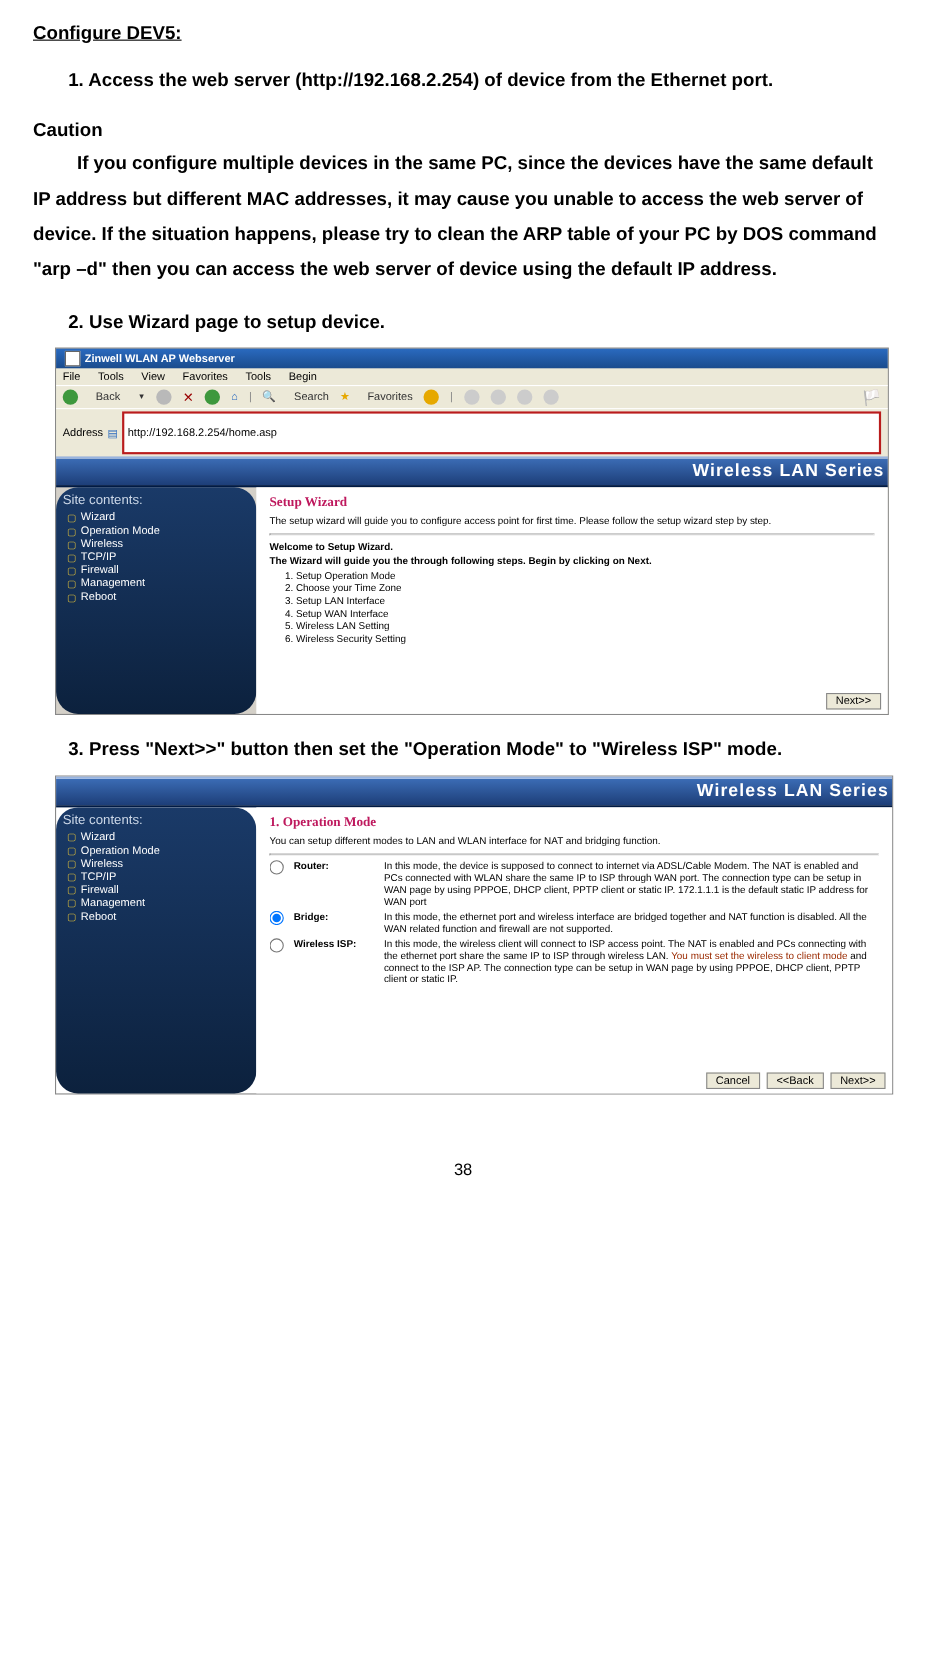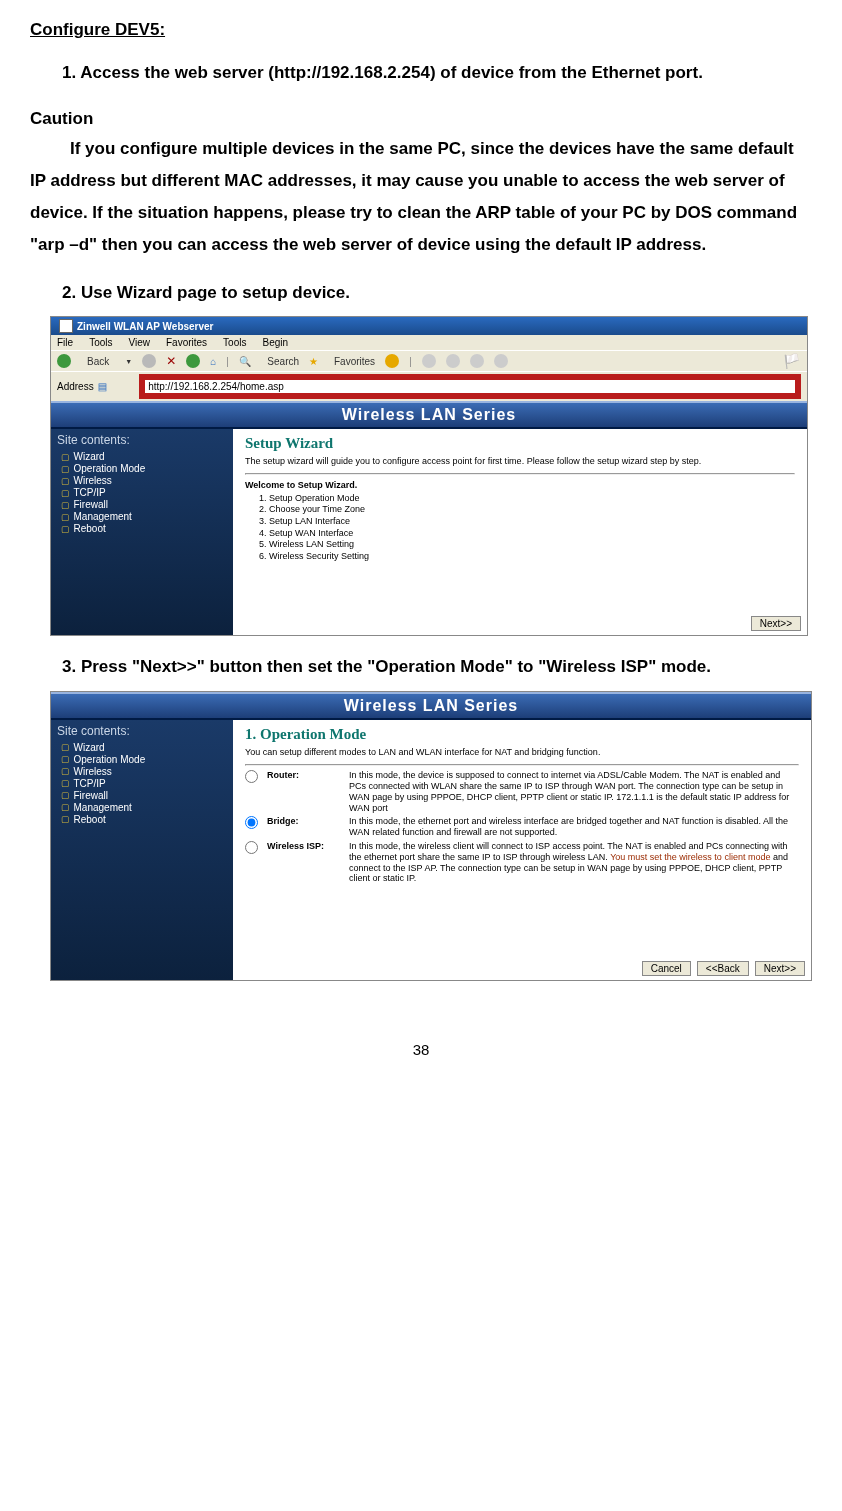--- a/index.html
+++ b/index.html
@@ -87,62 +87,62 @@
     background: #ece9d8;
     padding: 2px 6px;
     display: flex;
     align-items: center;
     gap: 4px;
     border-top: 1px solid #fff;
     justify-content: flex-end;
   }
   .ie-addr-input {
     font-size: 10px;
-    border: 6px solid #b91c1c;
-    padding: 1px 3px;
+    border: 2px solid #b91c1c;
+    padding: 12px 3px;
     flex: 1;
     background: white;
-    margin-left: 28px;
   }
   .wlan-header {
     background: linear-gradient(180deg,#3b6cb5 0%,#1d3e78 100%);
-    text-align: center;
+    text-align: right;
     color: #fff;
     font-family: Verdana,sans-serif;
     font-size: 16px;
     font-weight: bold;
     padding: 3px;
     letter-spacing: 1px;
     border-top: 2px solid #98b4e0;
     border-bottom: 2px solid #001a44;
   }
   .wlan-body {
     display: flex;
     height: 206px;
   }
   .sidebar {
     width: 170px;
     background: linear-gradient(180deg,#1a3a68 0%,#0c213d 100%);
     color: #fff;
     font-size: 10px;
     padding: 4px 6px;
+    border-radius: 20px;
   }
   .sidebar .sc-title { color:#cbd7e7;font-size:12px;margin-bottom:4px; }
   .sidebar ul { margin:0;padding:0 0 0 4px;list-style:none; }
   .sidebar li { padding:0 0 1px 0;display:flex;align-items:center;gap:4px;white-space:nowrap; }
   .sidebar li::before { content:"▢";color:#d6b93b;font-size:9px; }
   .content-pane {
     flex: 1;
     background: #fff;
     padding: 6px 12px;
     font-size: 9px;
     color: #000;
     position: relative;
   }
-  .content-pane h2 { color:#0f766e;font-size:15px;margin:0 0 4px 0;font-family:Verdana; }
+  .content-pane h2 { color:#be185d;font-size:12px;margin:0 0 4px 0;font-family:Verdana; }
   .content-pane .desc { font-size:9px;margin-bottom:5px;line-height:1.3; }
   .content-pane .welcome { font-size:9px;font-weight:bold;margin-bottom:3px; }
   .content-pane .guide { font-size:9px;font-weight:bold;margin-bottom:3px; }
   .content-pane ol { margin:0 0 0 24px;padding:0;font-size:9px;line-height:1.3; }
   .content-pane ol li { }
   .btn-next {
     position:absolute;
     right:6px;
     bottom:4px;
     background:#ece9d8;
@@ -239,20 +239,21 @@
         <li>Firewall</li>
         <li>Management</li>
         <li>Reboot</li>
       </ul>
     </div>
     <div class="content-pane">
       <h2>Setup Wizard</h2>
       <div class="desc">The setup wizard will guide you to configure access point for first time. Please follow the setup wizard step by step.</div>
       <hr>
       <div class="welcome">Welcome to Setup Wizard.</div>
+      <div class="guide">The Wizard will guide you the through following steps. Begin by clicking on Next.</div>
       <ol>
         <li>Setup Operation Mode</li>
         <li>Choose your Time Zone</li>
         <li>Setup LAN Interface</li>
         <li>Setup WAN Interface</li>
         <li>Wireless LAN Setting</li>
         <li>Wireless Security Setting</li>
       </ol>
       <button class="btn-next">Next&gt;&gt;</button>
     </div>

